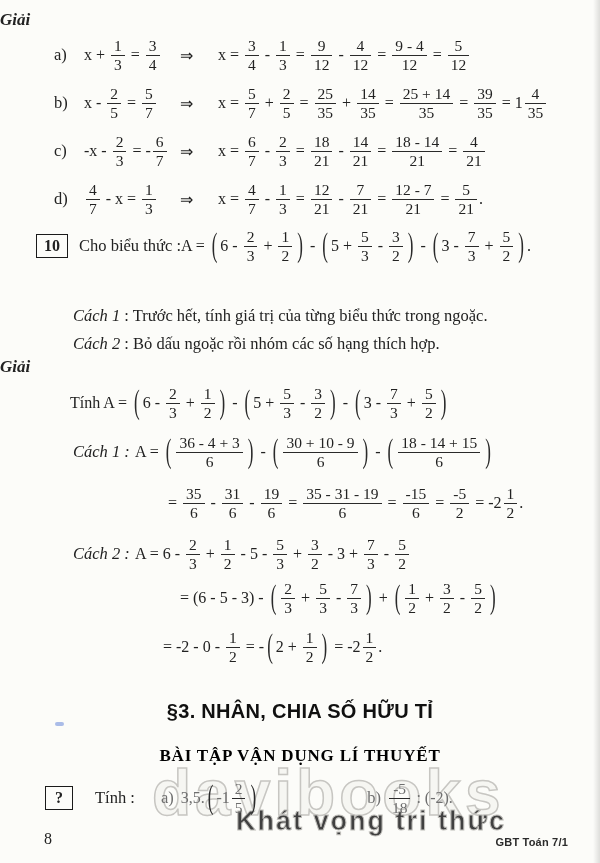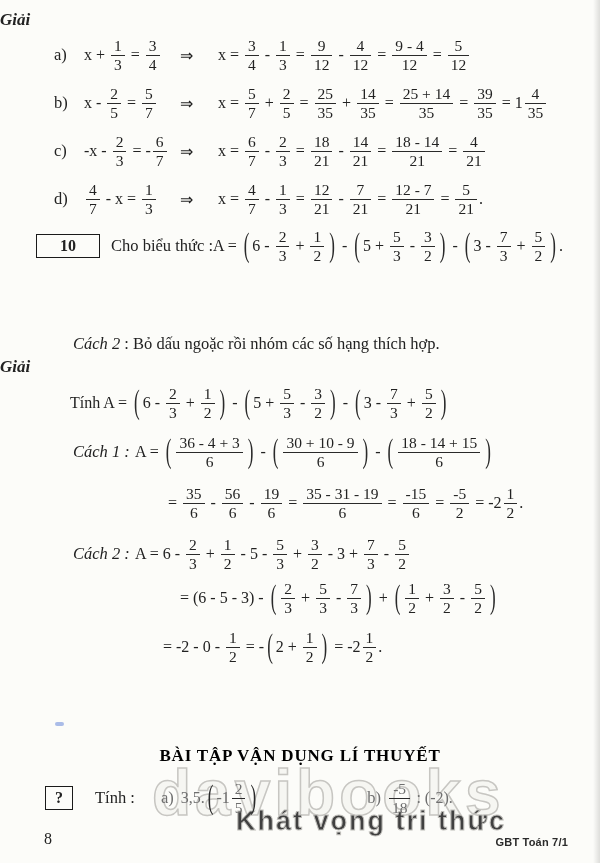--- a/index.html
+++ b/index.html
@@ -14,21 +14,21 @@
   .mt{white-space:pre}
   .fr{display:inline-flex;flex-direction:column;text-align:center;line-height:1.12;
       margin:0 2px;font-size:15.5px}
   .fr .nu{padding:0 3px;border-bottom:1.2px solid #2a2a2a}
   .fr .de{padding:0 3px}
   .bp{font-size:17px;display:inline-block;transform:scaleY(2.0);transform-origin:50% 50%;
       margin:0 3px;color:#2a2a2a}
   .lbl{width:30px;flex:0 0 30px;font-size:16.5px}
   .lhs{width:92px;flex:0 0 92px}
   .arr{width:42px;flex:0 0 42px;text-align:left;font-size:16px;padding-left:4px}
-  .numbox{border:1.6px solid #1a1a1a;padding:0px 23px;font-weight:bold;font-size:16px;line-height:22px}
+  .numbox{border:1.6px solid #1a1a1a;padding:0px 7px;font-weight:bold;font-size:16px;line-height:22px}
   .para{font-size:16.5px}
   .it{font-style:italic}
   .giai{width:100%;text-align:left;font-weight:bold;font-style:italic;font-size:17px}
   .sec-title{width:100%;text-align:center;font-family:"Liberation Sans",sans-serif;
       font-weight:700;font-size:20px;color:#101010;letter-spacing:0.3px}
   .sec-sub{width:100%;text-align:center;font-weight:bold;font-size:17px;letter-spacing:0.8px;color:#000000}
   .faded{color:#6f6f6f}
   .wm1{font-family:"Liberation Sans",sans-serif;font-size:64px;font-weight:700;
       color:rgba(240,239,236,0.5);-webkit-text-stroke:1.5px #c7c6c2;letter-spacing:4px}
   .wm2{font-family:"Liberation Sans",sans-serif;font-size:27px;font-weight:700;
@@ -290,20 +290,21 @@
           </span>
           <span class="mt"> + </span>
           <span class="fr">
             <span class="nu">5</span>
             <span class="de">2</span>
           </span>
           <span class="bp">)</span>
           <span class="mt">.</span>
         </span>
     </div>
+    <div class="abs para" style="top:306px;left:73px"><span class="it">Cách 1</span><span> : Trước hết, tính giá trị của từng biểu thức trong ngoặc.</span></div>
     <div class="abs para" style="top:334px;left:73px"><span class="it">Cách 2</span><span> : Bỏ dấu ngoặc rồi nhóm các số hạng thích hợp.</span></div>
 
     <div class="abs giai" style="top:357px">Giải</div>
 
     <div class="abs row" style="top:381px;left:70px;right:10px;height:44px">
       <span class="math">
           <span class="mt">Tính A = </span>
           <span class="bp">(</span>
           <span class="mt">6 - </span>
           <span class="fr">
@@ -372,21 +373,21 @@
     </div>
     <div class="abs row" style="top:480px;left:168px;right:10px;height:46px">
       <span class="math">
           <span class="mt">= </span>
           <span class="fr">
             <span class="nu">35</span>
             <span class="de">6</span>
           </span>
           <span class="mt"> - </span>
           <span class="fr">
-            <span class="nu">56</span>
+            <span class="nu">31</span>
             <span class="de">6</span>
           </span>
           <span class="mt"> - </span>
           <span class="fr">
             <span class="nu">19</span>
             <span class="de">6</span>
           </span>
           <span class="mt"> = </span>
           <span class="fr">
             <span class="nu">35 - 31 - 19</span>
@@ -500,20 +501,21 @@
           <span class="bp">)</span>
           <span class="mt"> = -2</span>
           <span class="fr">
             <span class="nu">1</span>
             <span class="de">2</span>
           </span>
           <span class="mt">.</span>
         </span>
     </div>
 
+    <div class="abs sec-title" style="top:700px">§3. NHÂN, CHIA SỐ HỮU TỈ</div>
     <div class="abs sec-sub" style="top:746px">BÀI TẬP VẬN DỤNG LÍ THUYẾT</div>
 
     <div class="abs row" style="top:775px;left:45px;right:10px;height:46px">
       <span class="numbox" style="padding:0 9px">?</span>
       <span class="para" style="margin-left:22px">Tính :</span>
       <span class="para faded" style="margin-left:26px">a)</span>
       <span class="math faded" style="margin-left:7px">
           <span class="mt">3,5.</span>
           <span class="bp">(</span>
           <span class="mt">-1</span>

